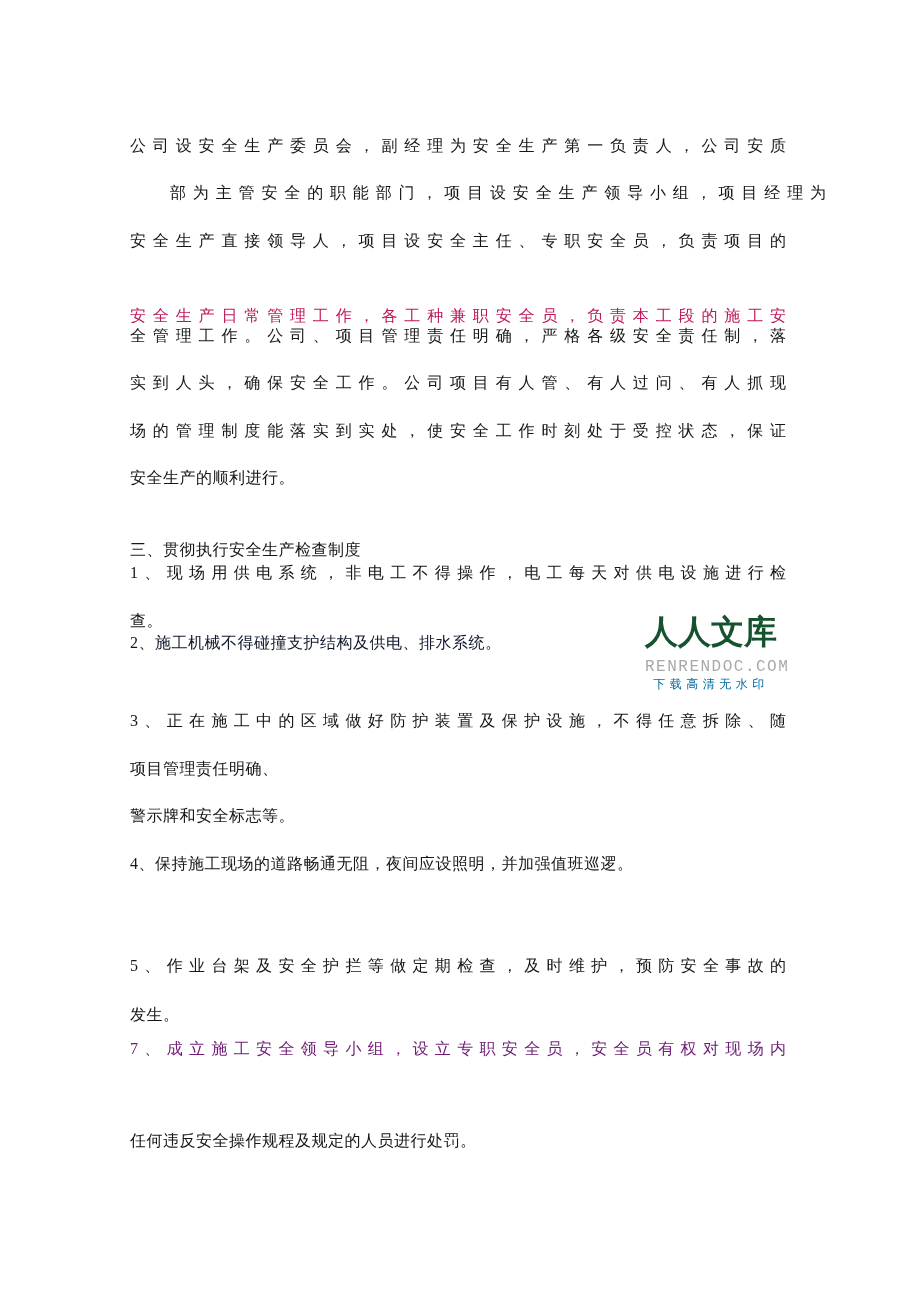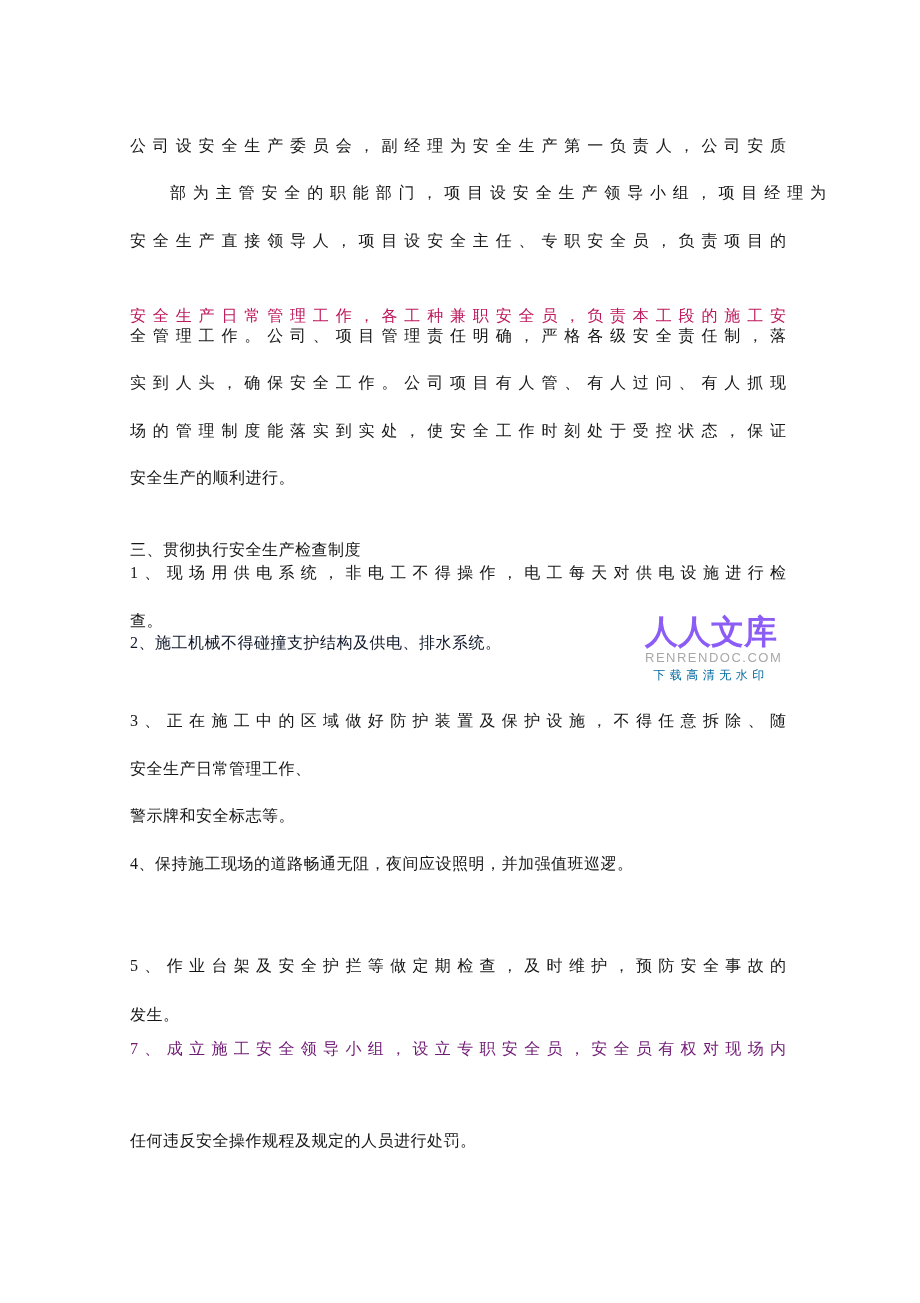--- a/index.html
+++ b/index.html
@@ -44,25 +44,25 @@
     user-select: none;
   }
   .wm-title {
     font-size: 33px;
     line-height: 34px;
     font-weight: bold;
     font-family: "Liberation Serif", "DejaVu Serif", serif;
     white-space: nowrap;
   }
   .wm-site {
-    margin-top: 2px;
-    font-size: 13px;
+    margin-top: 11px;
+    font-size: 16px;
     line-height: 14px;
     letter-spacing: 1.5px;
-    font-family: Liberation Sans, sans-serif;
+    font-family: Liberation Mono, monospace;
     white-space: nowrap;
   }
   .wm-tagline {
     margin-top: 4px;
     font-size: 12px;
     line-height: 13px;
     letter-spacing: 4.5px;
     font-family: "Liberation Sans", "DejaVu Sans", sans-serif;
     white-space: nowrap;
   }
@@ -79,28 +79,28 @@
       <div class="line justify" style="top: 273px; color: #be185d; margin-top: 28px;">安全生产日常管理工作，各工种兼职安全员，负责本工段的施工安</div>
       <div class="line justify" style="top: 321px; color: rgb(22, 22, 22);">全管理工作。公司、项目管理责任明确，严格各级安全责任制，落</div>
       <div class="line justify" style="top: 368px; color: rgb(22, 22, 22);">实到人头，确保安全工作。公司项目有人管、有人过问、有人抓现</div>
       <div class="line justify" style="top: 416px; color: rgb(22, 22, 22);">场的管理制度能落实到实处，使安全工作时刻处于受控状态，保证</div>
       <div class="line" style="top: 463px; color: rgb(22, 22, 22);">安全生产的顺利进行。</div>
       <div class="line" style="top: 511px; color: rgb(22, 22, 22); margin-top: 24px;">三、贯彻执行安全生产检查制度</div>
       <div class="line justify" style="top: 558px; color: rgb(22, 22, 22);">1、现场用供电系统，非电工不得操作，电工每天对供电设施进行检</div>
       <div class="line" style="top: 606px; color: rgb(22, 22, 22);">查。</div>
       <div class="line" style="top: 628px; color: #0f172a;">2、施工机械不得碰撞支护结构及供电、排水系统。</div>
       <div class="line justify" style="top: 706px; color: rgb(22, 22, 22);">3、正在施工中的区域做好防护装置及保护设施，不得任意拆除、随</div>
-      <div class="line" style="top: 754px; color: rgb(22, 22, 22);">安全生产日常管理工作、</div>
+      <div class="line" style="top: 754px; color: rgb(22, 22, 22);">项目管理责任明确、</div>
       <div class="line" style="top: 801px; color: rgb(22, 22, 22);">警示牌和安全标志等。</div>
       <div class="line" style="top: 849px; color: rgb(22, 22, 22);">4、保持施工现场的道路畅通无阻，夜间应设照明，并加强值班巡逻。</div>
       <div class="line justify" style="top: 951px; color: rgb(22, 22, 22);">5、作业台架及安全护拦等做定期检查，及时维护，预防安全事故的</div>
       <div class="line" style="top: 1000px; color: rgb(22, 22, 22);">发生。</div>
       <div class="line justify" style="top: 1034px; color: #701a75;">7、成立施工安全领导小组，设立专职安全员，安全员有权对现场内</div>
       <div class="line" style="top: 1126px; color: rgb(22, 22, 22);">任何违反安全操作规程及规定的人员进行处罚。</div>
     </div>
 
   <div class="watermark">
-    <div class="wm-title" style="color: #8b5cf6; text-align: center;">人人文库</div>
+    <div class="wm-title" style="color: #14532d; text-align: center;">人人文库</div>
     <div class="wm-site" style="color: rgb(168, 168, 168);">RENRENDOC.COM</div>
     <div class="wm-tagline" style="color: #0369a1;">下载高清无水印</div>
   </div>
 
 </div>
 
 </body></html>

